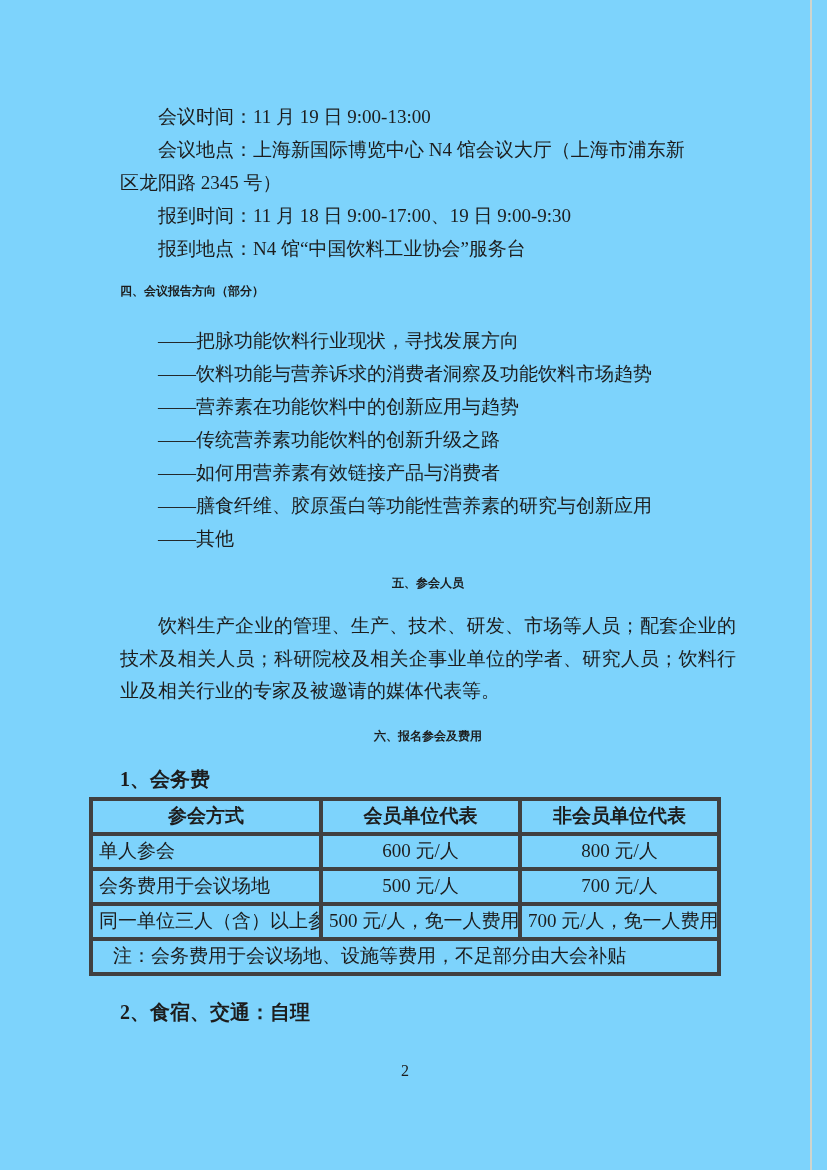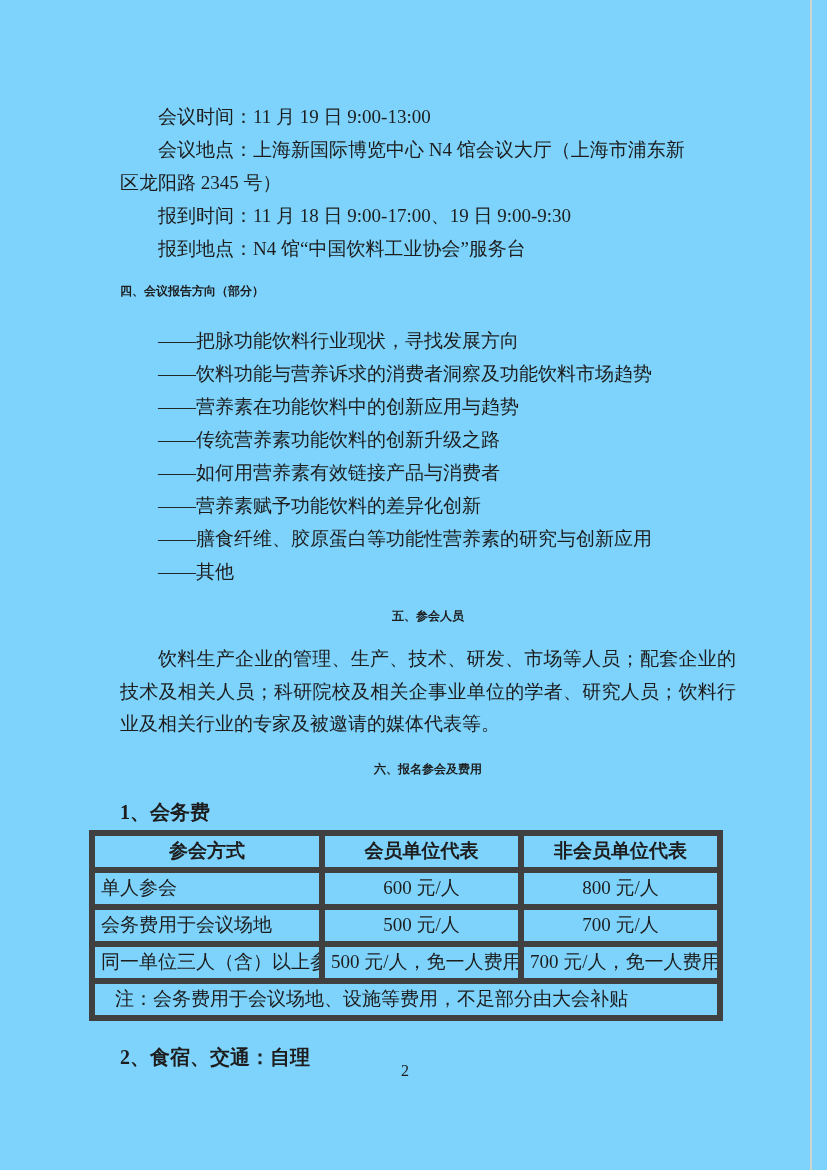--- a/index.html
+++ b/index.html
@@ -65,21 +65,21 @@
   }
   .fee-table {
     margin-top: 1px;
     margin-left: -31px;
     width: 628px;
     border-collapse: collapse;
     table-layout: fixed;
     font-size: 19px;
   }
   .fee-table th, .fee-table td {
-    border: 6px solid #404040;
+    border: 4px solid #404040;
     height: 31px;
     padding: 0 6px;
     overflow: hidden;
     white-space: nowrap;
   }
   .fee-table th {
     font-weight: bold;
     text-align: center;
   }
   .fee-table td.label-cell {
@@ -118,21 +118,20 @@
     <div class="line indent">报到地点：N4 馆“中国饮料工业协会”服务台</div>
 
     <div class="heading h4">四、会议报告方向（部分）</div>
 
     <div class="bullet-list">
       <div class="line indent">——把脉功能饮料行业现状，寻找发展方向</div>
       <div class="line indent">——饮料功能与营养诉求的消费者洞察及功能饮料市场趋势</div>
       <div class="line indent">——营养素在功能饮料中的创新应用与趋势</div>
       <div class="line indent">——传统营养素功能饮料的创新升级之路</div>
       <div class="line indent">——如何用营养素有效链接产品与消费者</div>
-      <div class="line indent">——营养素赋予功能饮料的差异化创新</div>
       <div class="line indent">——膳食纤维、胶原蛋白等功能性营养素的研究与创新应用</div>
       <div class="line indent">——其他</div>
     </div>
 
     <div class="heading h5">五、参会人员</div>
 
     <p class="para">饮料生产企业的管理、生产、技术、研发、市场等人员；配套企业的技术及相关人员；科研院校及相关企事业单位的学者、研究人员；饮料行业及相关行业的专家及被邀请的媒体代表等。</p>
 
     <div class="heading h6">六、报名参会及费用</div>
 

